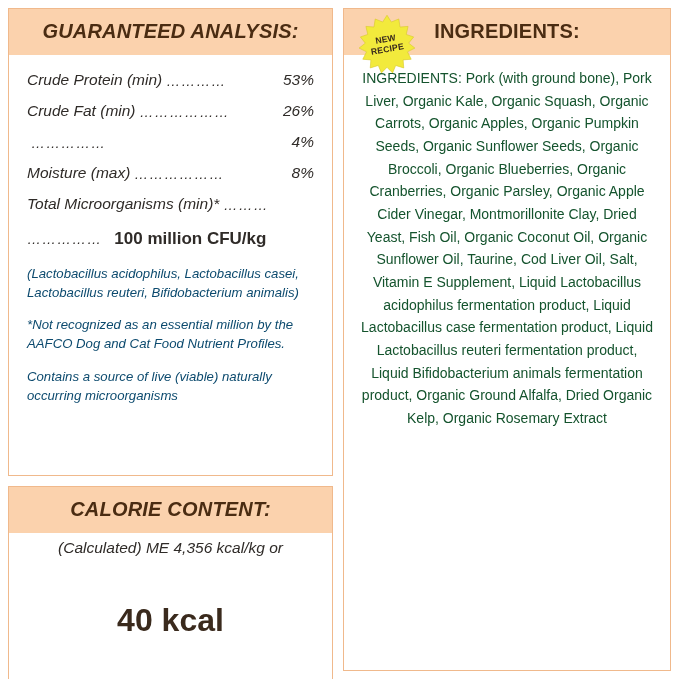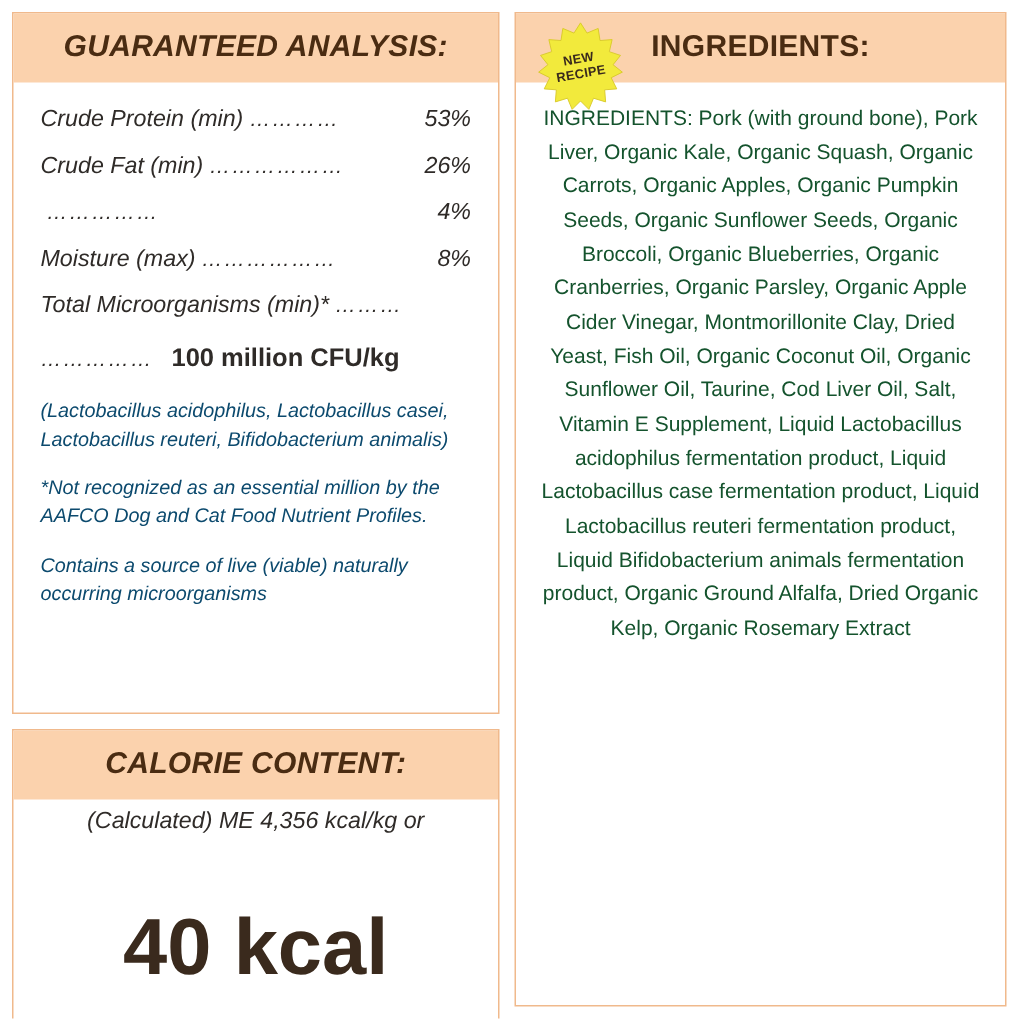--- a/index.html
+++ b/index.html
@@ -61,21 +61,21 @@
   .ga-panel {
     flex: 0 0 auto;
     height: 468px;
   }
   .ga-body {
     padding: 16px 18px 10px 18px;
     color: #2f2b28;
   }
   .ga-row {
     display: flex;
-    align-items: flex-start;
+    align-items: flex-end;
     font-style: italic;
     font-size: 15.5px;
     margin-bottom: 13px;
     white-space: nowrap;
   }
   .ga-label {
     flex: 0 0 auto;
   }
   .ga-dots {
     flex: 1 1 auto;
@@ -132,21 +132,21 @@
     gap: 40px;
   }
   .cal-calc {
     font-style: italic;
     font-size: 15.5px;
     margin-bottom: 6px;
     text-align: center;
   }
   .cal-big {
     font-weight: bold;
-    font-size: 53px;
+    font-size: 32px;
     line-height: 1.08;
     color: #3a2a1d;
     text-align: center;
   }
   .cal-per {
     font-weight: bold;
     font-size: 17px;
     margin-top: 16px;
     text-align: center;
   }

